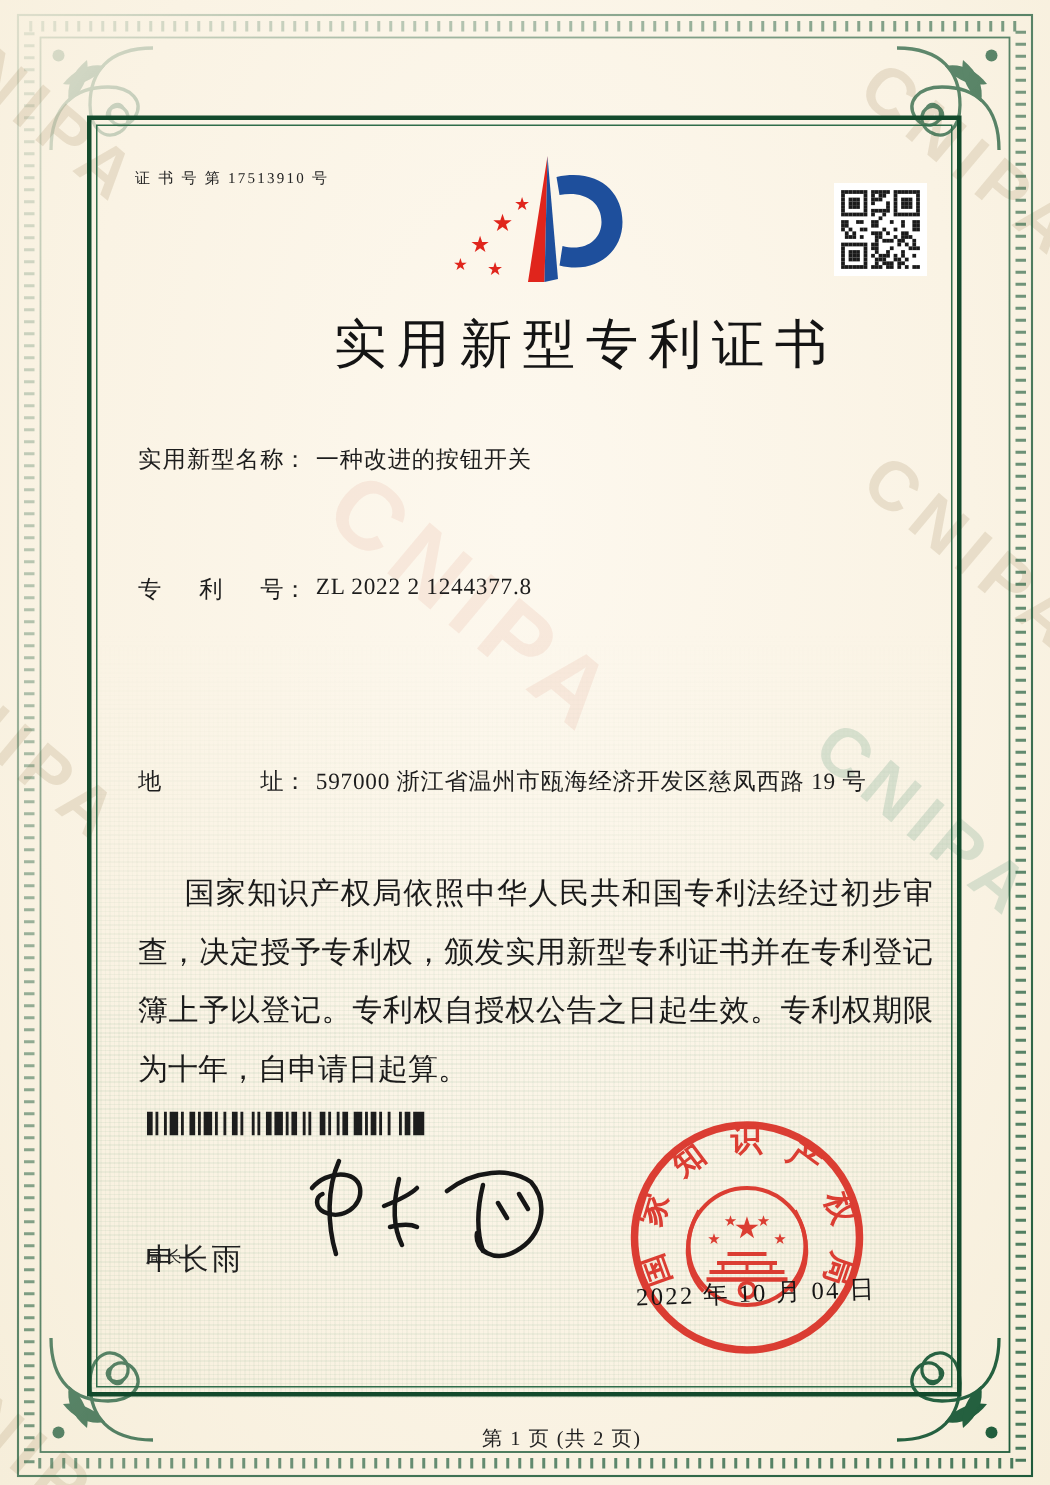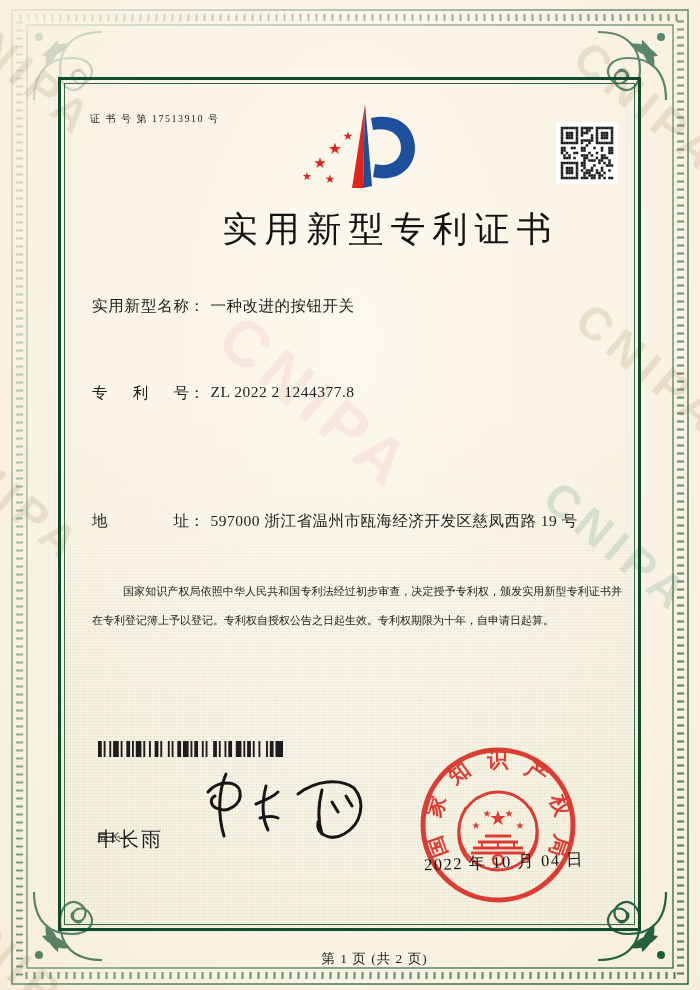--- a/index.html
+++ b/index.html
@@ -41,21 +41,21 @@
   .title{position:absolute;left:58px;top:206px;width:665px;text-align:center;
     font-size:35px;font-weight:400;letter-spacing:7px;color:#141414;}
   
   .row{position:absolute;left:92px;font-size:15.5px;color:#1d1d1d;white-space:nowrap;}
   .flabel{display:inline-block;width:97px;text-align:justify;text-align-last:justify;vertical-align:top;}
   .colon{display:inline-block;vertical-align:top;}
   .fvalue{display:inline-block;margin-left:6px;vertical-align:top;letter-spacing:.5px;text-align:right;}
   .grp{white-space:nowrap;}
   .grp.second{position:absolute;left:252px;top:0;}
   
-  .paras{position:absolute;left:92px;top:577px;width:530px;font-size:11px;line-height:29px;
+  .paras{position:absolute;left:92px;top:577px;width:530px;font-size:20px;line-height:39px;
     text-align:justify;color:#1b1b1b;}
   .paras p{margin:0;text-indent:31px;}
   
   .barcode-box{position:absolute;left:98px;top:741px;}
   .signer-title{position:absolute;left:97px;top:830px;font-size:11px;letter-spacing:2px;}
   .signer-name{position:absolute;left:97px;top:826px;font-size:20px;letter-spacing:2px;}
   .signature{position:absolute;left:182px;top:758px;}
   .seal{position:absolute;left:403px;top:730px;}
   .seal-date{position:absolute;left:424px;top:851px;width:190px;font-size:16.5px;
     letter-spacing:1.5px;color:#151515;transform:rotate(-2deg);z-index:5;}

